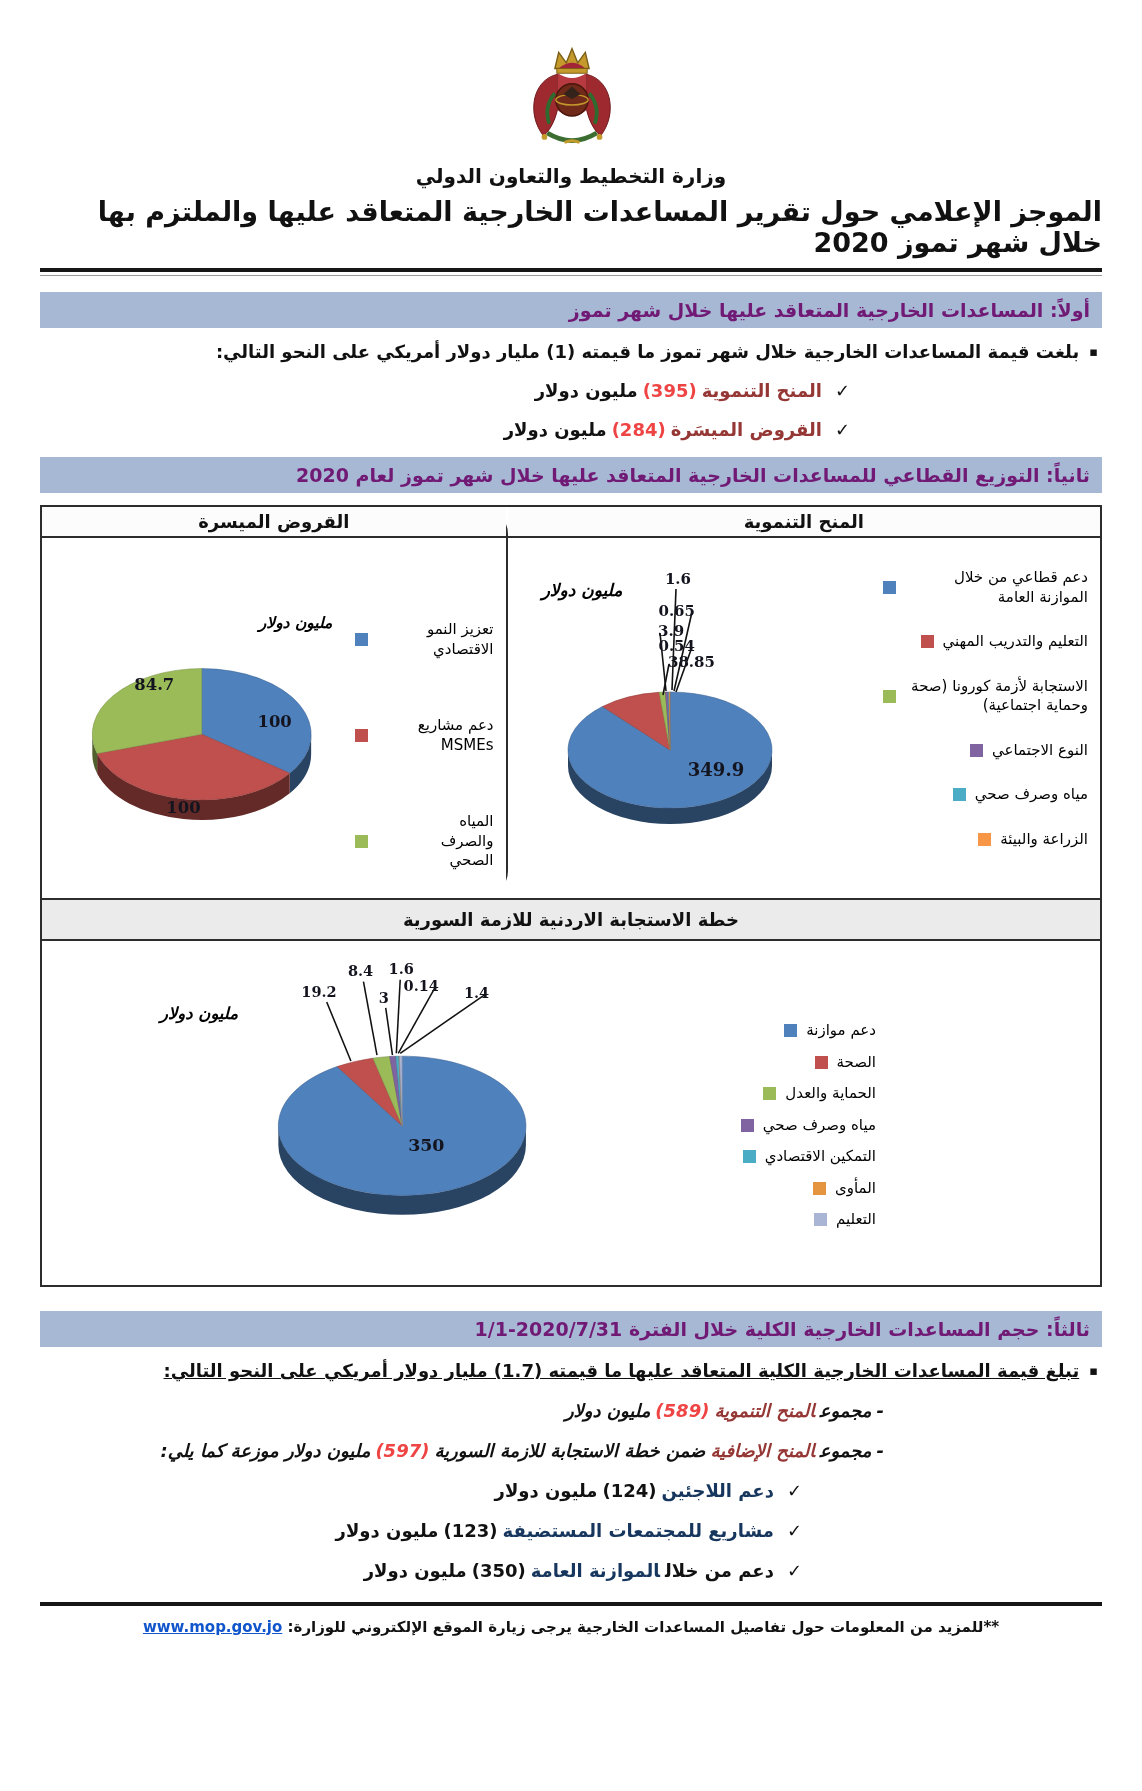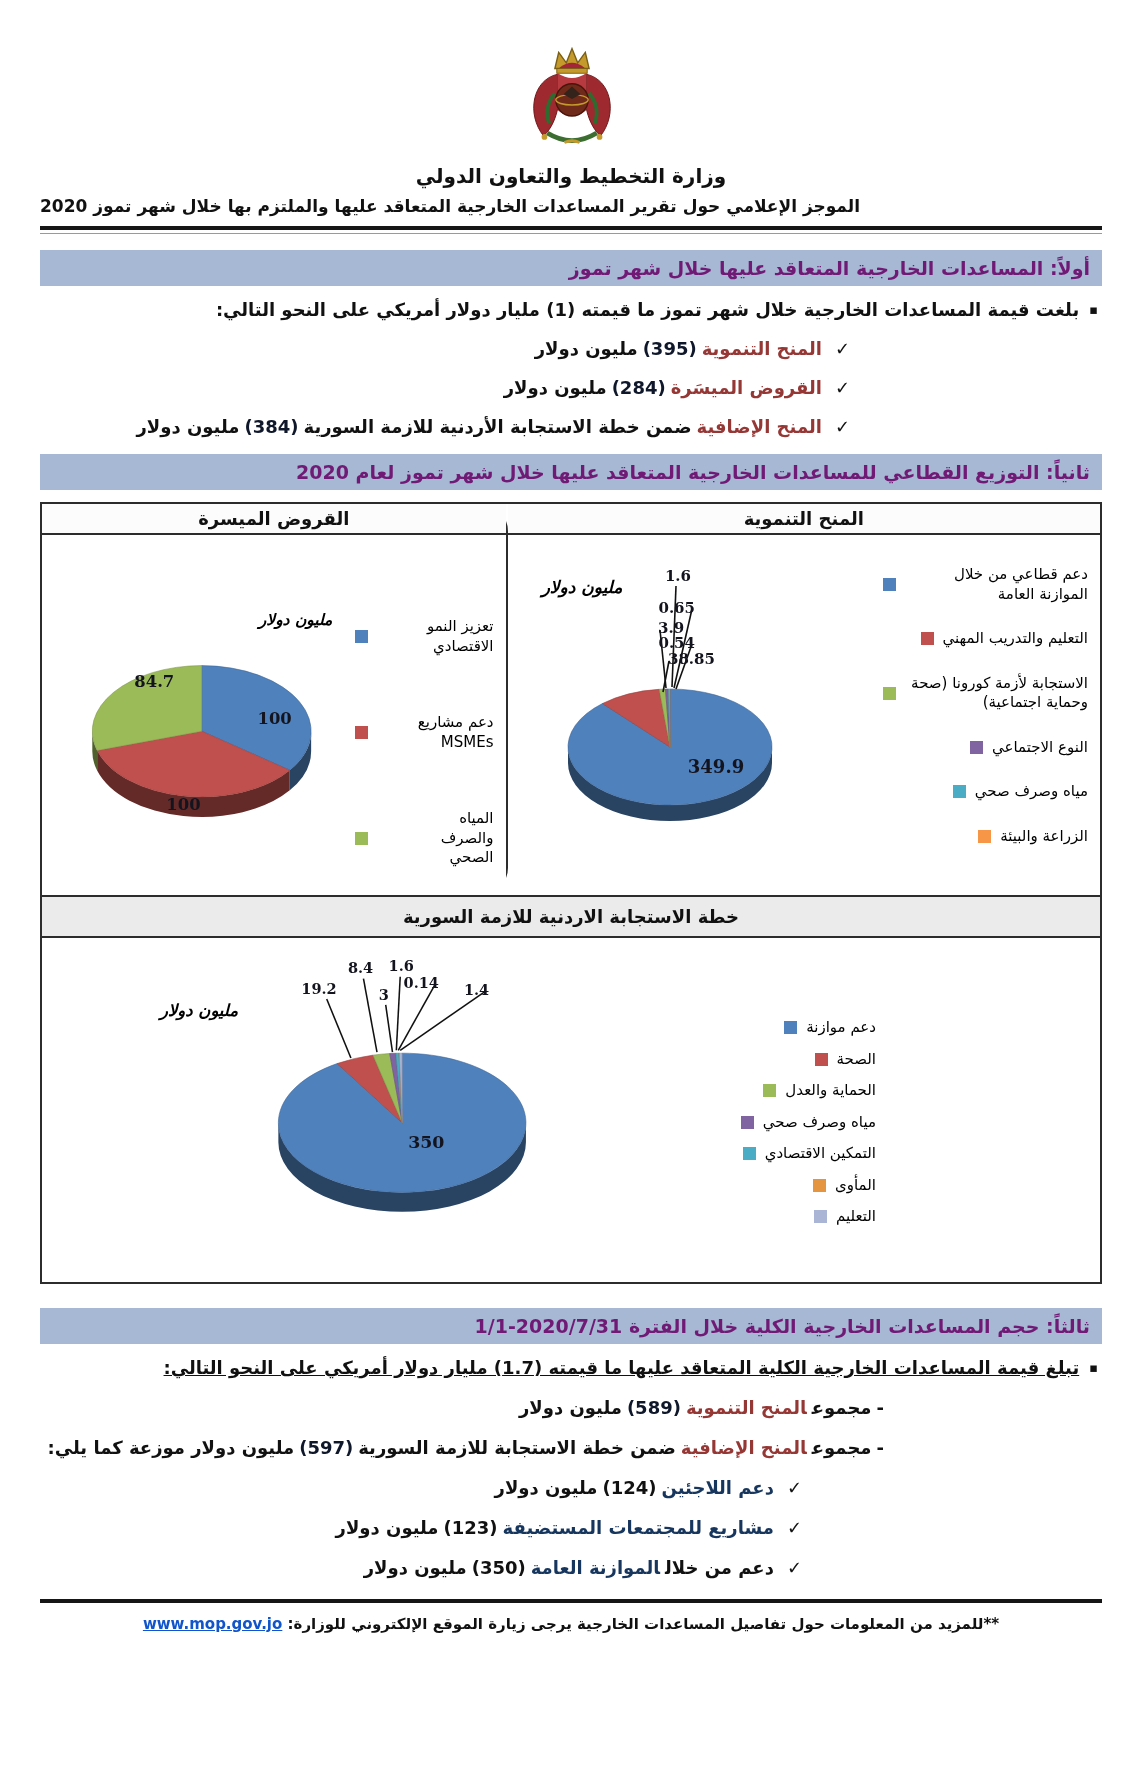--- a/index.html
+++ b/index.html
@@ -2,39 +2,39 @@
 <html lang="ar" dir="rtl"><head>
 <meta charset="utf-8">
 <style>
   html,body{margin:0;padding:0;background:#d8d8d8;}
   .page{width:1142px;height:1791px;background:#ffffff;margin:0 auto;box-sizing:border-box;
         padding:40px 40px 0 40px;direction:rtl;font-family:"DejaVu Sans",sans-serif;color:#111;
         overflow:hidden;position:relative;}
   
   .emblem{width:120px;margin:0 auto;}
   .ministry{font-size:20px;font-weight:bold;text-align:center;margin:6px 0 2px;}
-  .doctitle{font-size:17px;font-weight:bold;text-align:left;margin:8px 0 10px;}
+  .doctitle{font-size:27px;font-weight:bold;text-align:right;margin:8px 0 10px;}
   .thickrule{border-top:4px solid #161616;border-bottom:1px solid #9a9a9a;height:3px;margin:2px 0 16px;}
   .thickrule2{border-top:4px solid #161616;height:2px;margin:18px 0 10px;}
   
   .banner{background:#a7b8d4;color:#701a75;font-weight:bold;font-size:19px;
           padding:7px 12px;margin:14px 0 10px;text-align:right;}
   
   .bline{font-size:18px;font-weight:bold;margin:10px 4px 12px;line-height:1.5;}
   .sqb{font-size:13px;margin-left:10px;vertical-align:2px;}
   .checks{margin-right:252px;}
   .checks .bline{margin:12px 0;}
   .chk{font-weight:bold;margin-left:8px;}
   .seg + .seg{margin-right:5px;}
   .lblred{color:#953735;font-weight:bold;}
   .lblnavy{color:#17365d;font-weight:bold;}
   .num{direction:ltr;unicode-bidi:embed;font-weight:bold;}
-  .num.red{color:#0f172a;}
+  .num.red{color:#ef4444;}
   .underl{text-decoration:underline;}
-  .dashes{margin-right:218px;}
+  .dashes{margin-right:218px;font-style:italic;}
   .dashes .bline{margin:13px 0;}
   .subs{margin-right:300px;}
   .subs .bline{margin:13px 0;}
   
   .chartsbox{border:2px solid #2c2c2c;display:flex;direction:rtl;margin-top:12px;}
   .panel{box-sizing:border-box;}
   .panel.grants{width:56%;}
   .panel.loans{width:44%;border-left:none;border-right:2px solid #2c2c2c;border-radius:27px;}
   .ptitle{background:#fcfcfc;border-bottom:2px solid #2c2c2c;text-align:center;
           font-weight:bold;font-size:18px;padding:4px 0;}
@@ -95,23 +95,20 @@
   <div class="banner">أولاً: المساعدات الخارجية المتعاقد عليها خلال شهر تموز</div>
   <div class="bline">
     <span class="sqb">▪</span><span>بلغت قيمة المساعدات الخارجية خلال شهر تموز ما قيمته (1) مليار دولار أمريكي على النحو التالي:</span>
   </div>
   <div class="checks">
     <div class="bline">
       <span class="chk seg">✓</span><span class="lblred seg">المنح التنموية</span><span class="num red seg">(395)</span><span class="seg">مليون دولار</span>
     </div>
     <div class="bline">
       <span class="chk seg">✓</span><span class="lblred seg">القروض الميسَرة</span><span class="num red seg">(284)</span><span class="seg">مليون دولار</span>
-    </div>
-    <div class="bline">
-      <span class="chk seg">✓</span><span class="lblred seg">المنح الإضافية</span><span class="seg">ضمن خطة الاستجابة الأردنية للازمة السورية</span><span class="num red seg">(384)</span><span class="seg">مليون دولار</span>
     </div>
   </div>
 
   <div class="banner">ثانياً: التوزيع القطاعي للمساعدات الخارجية المتعاقد عليها خلال شهر تموز لعام 2020</div>
 
   <div class="chartsbox">
     <div class="panel grants">
       <div class="ptitle">المنح التنموية</div>
       <div class="pbody">
         <div class="legend legend-grants">

